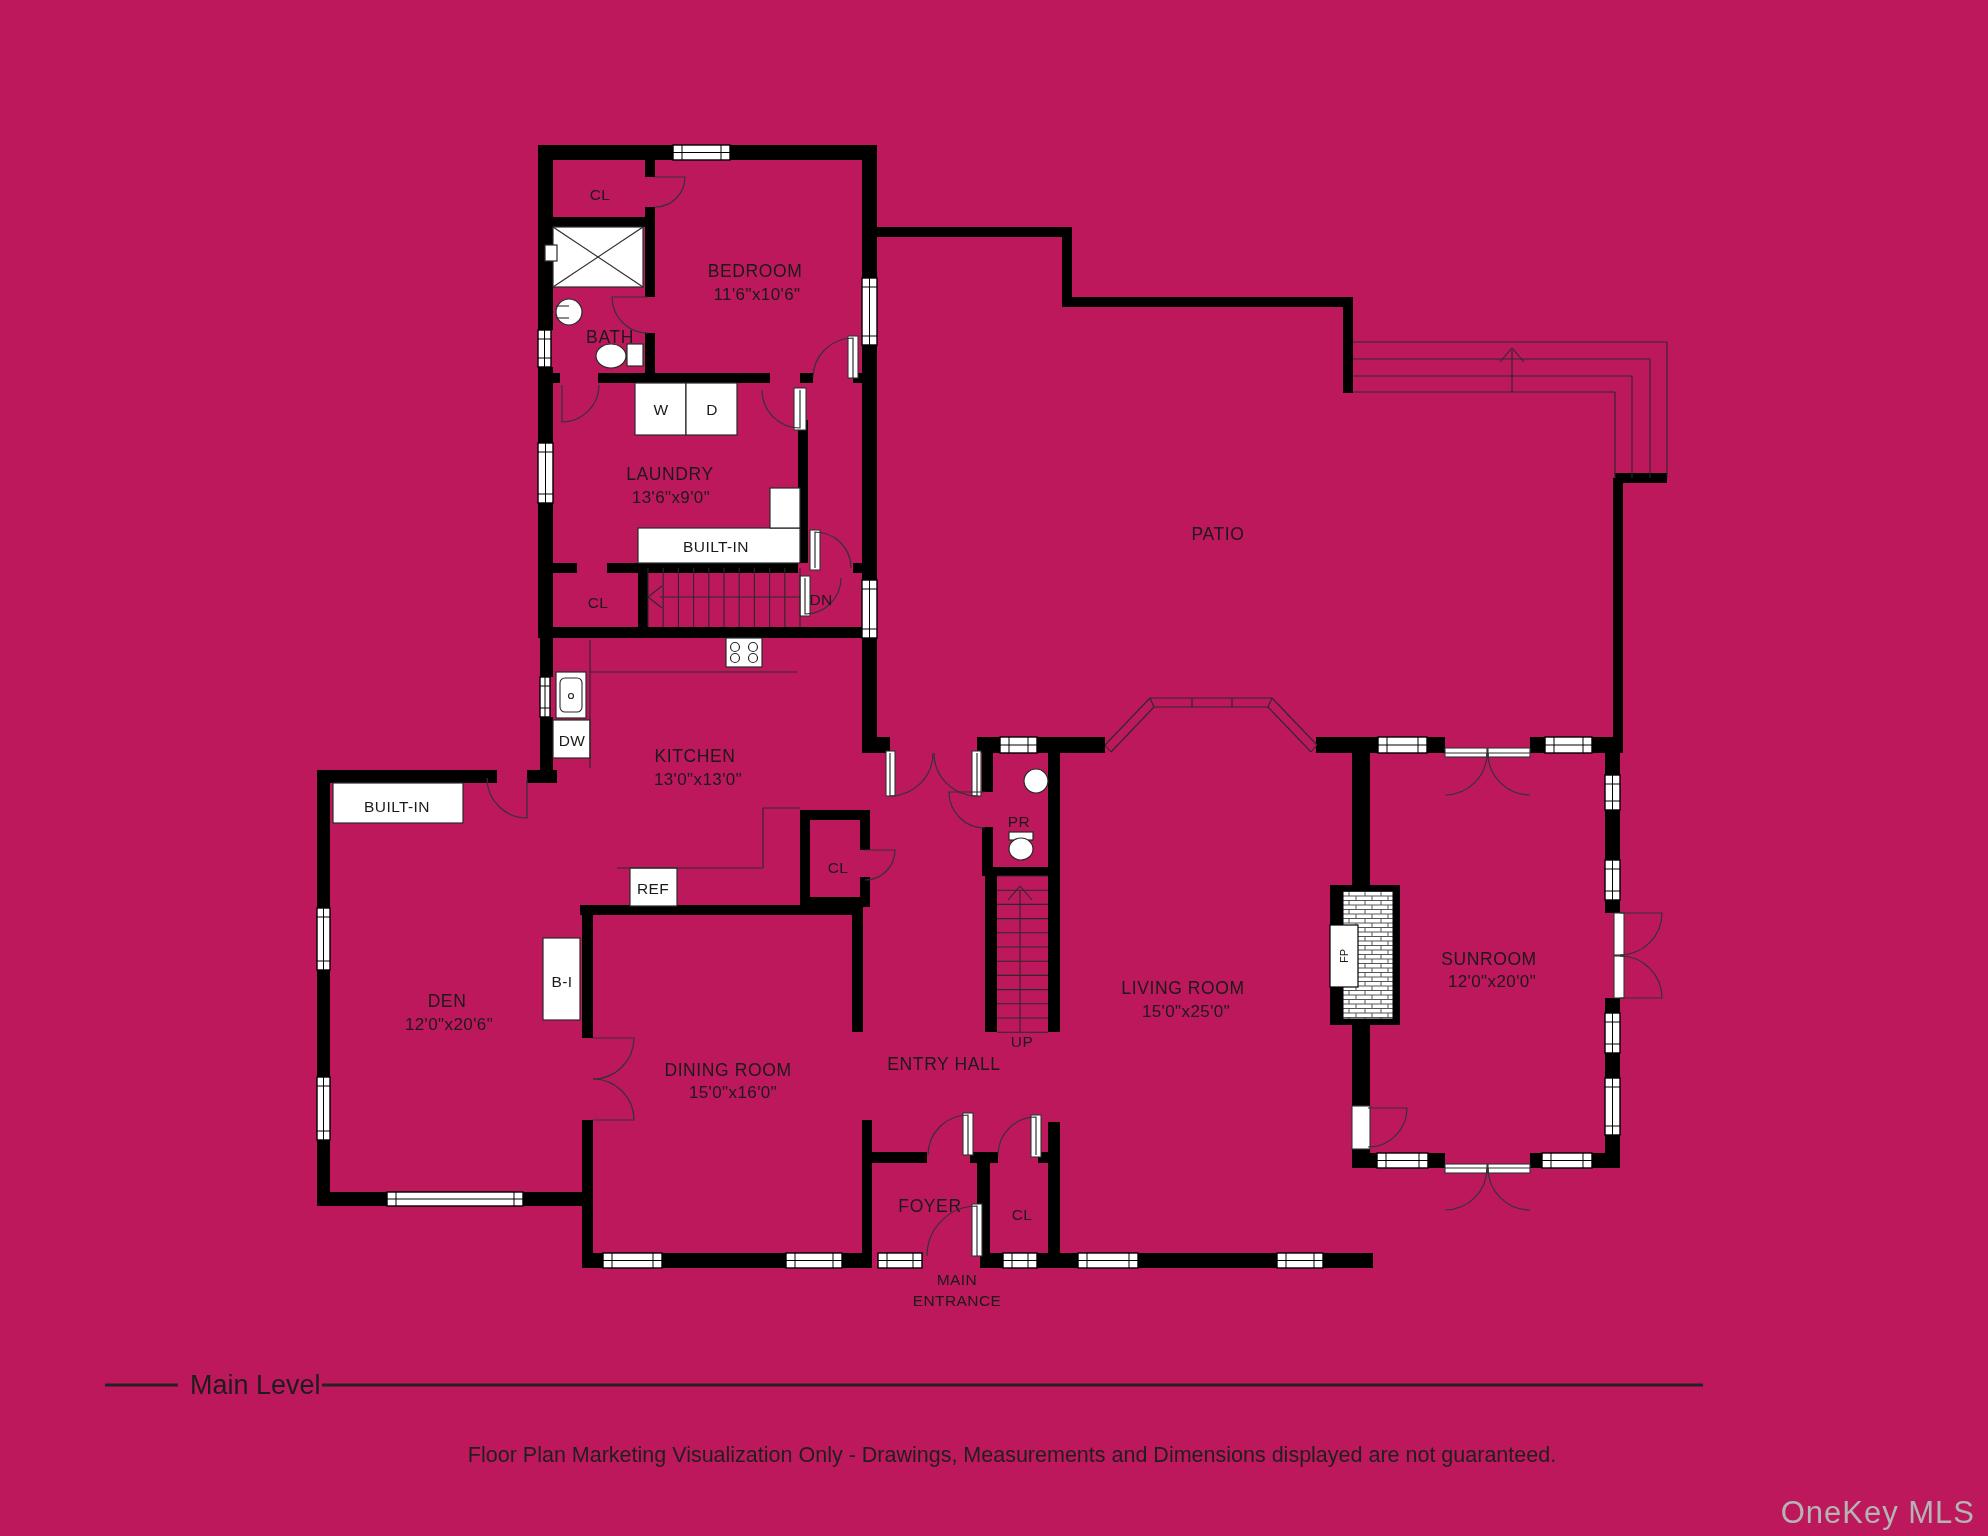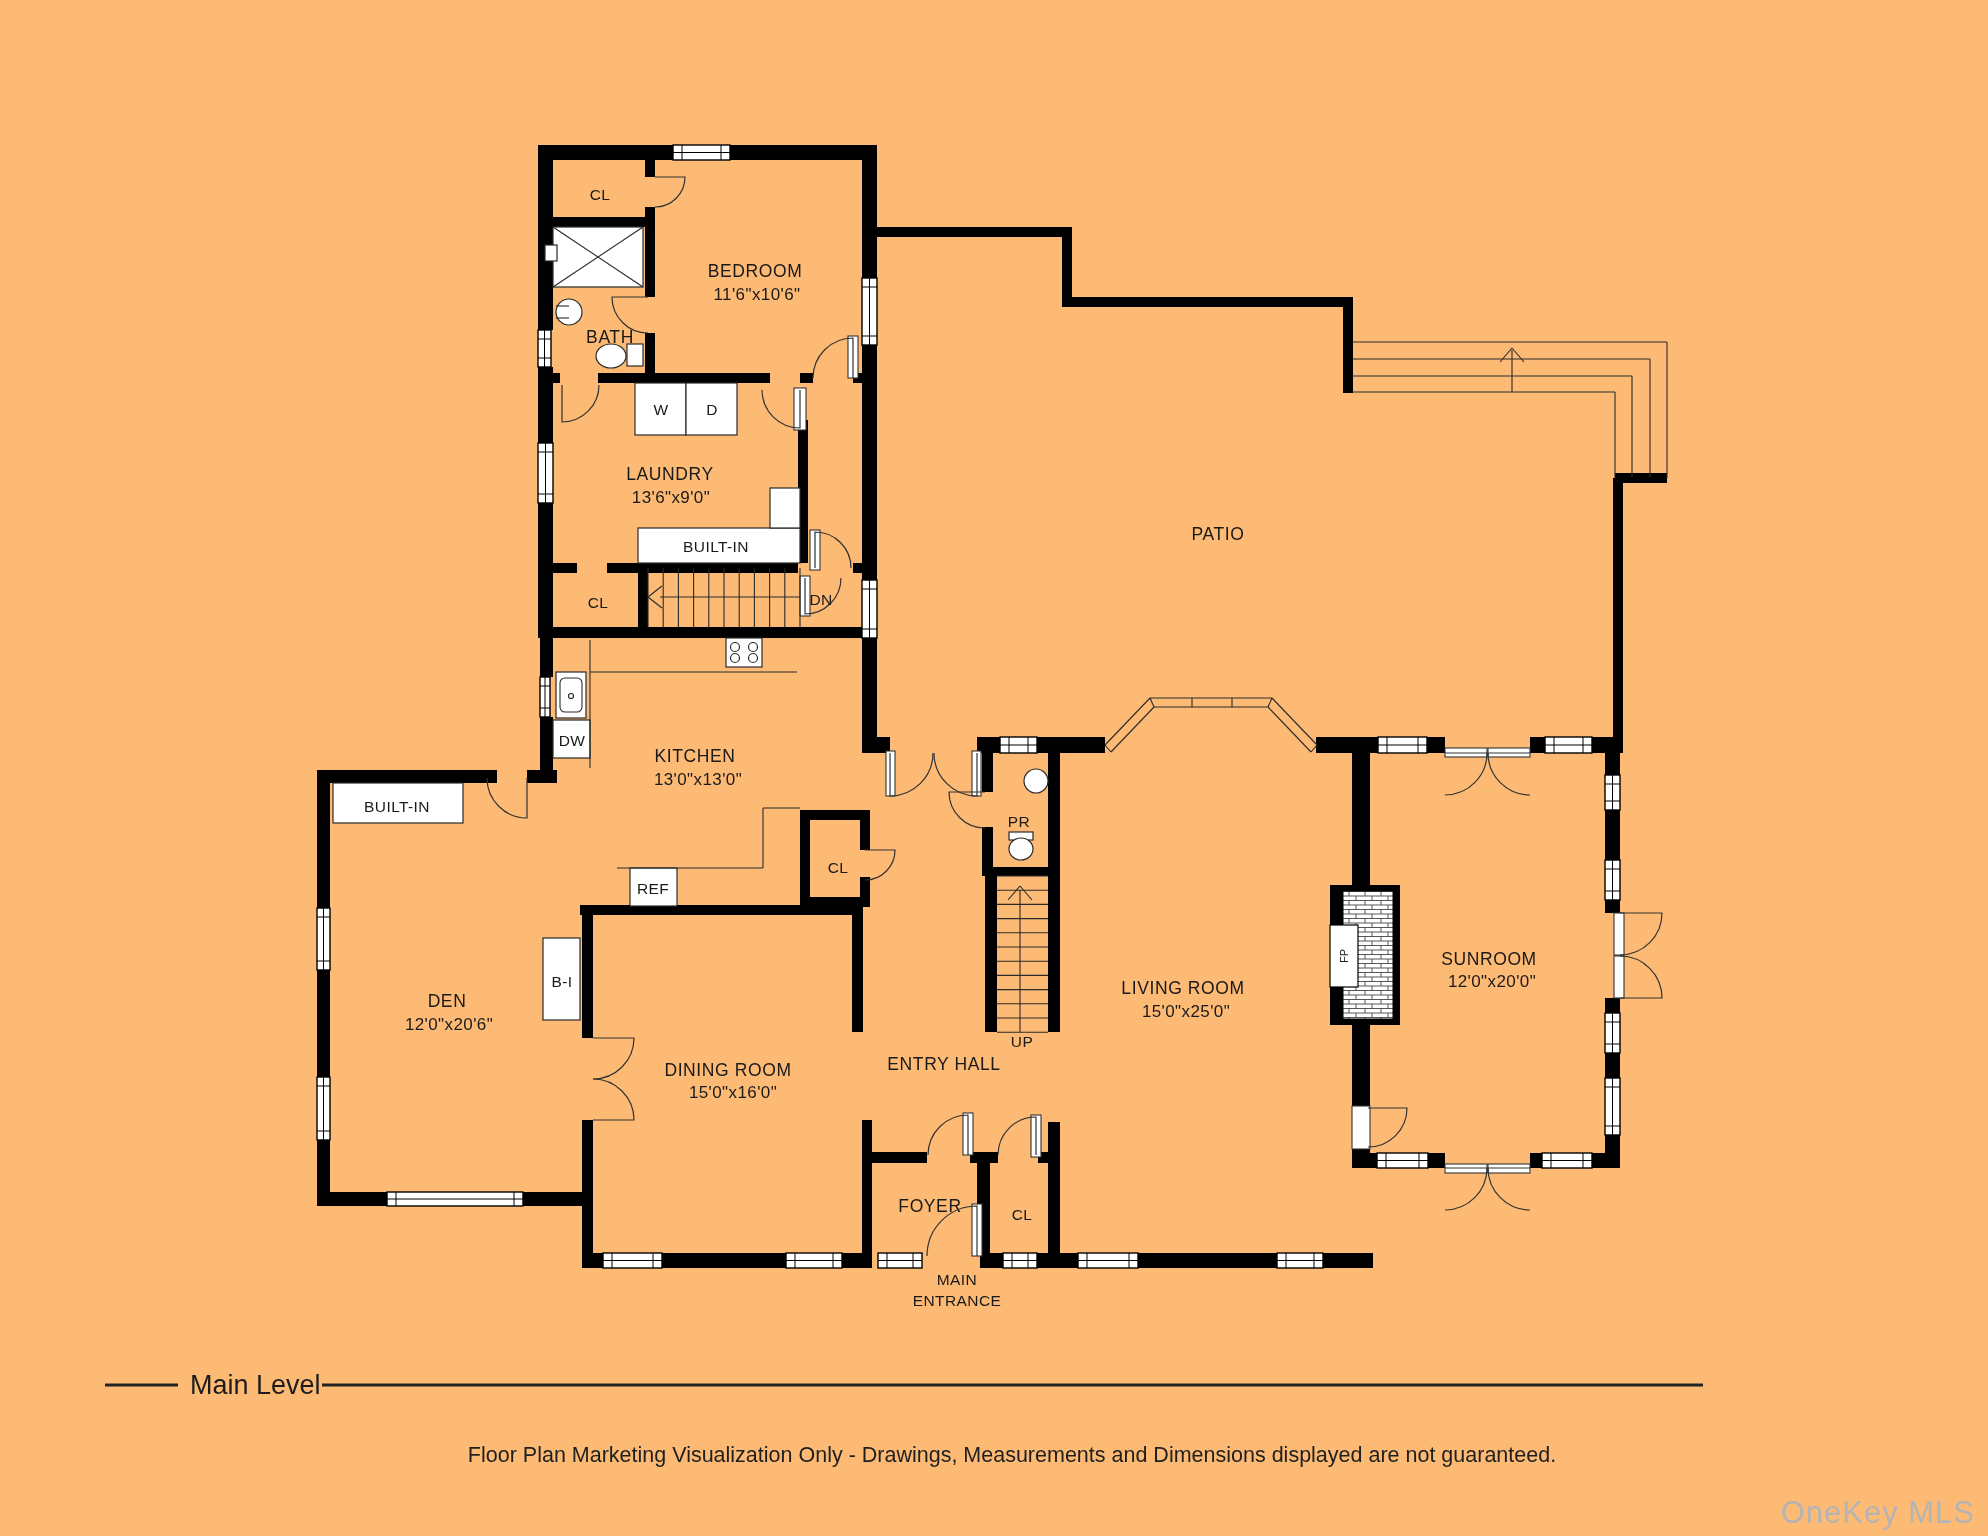--- a/index.html
+++ b/index.html
@@ -1,16 +1,16 @@
 <!DOCTYPE html>
 <html><head>
 <meta charset="utf-8">
 <style>
   html,body{margin:0;padding:0;background:#ffffff;}
-  #stage{position:relative;width:1988px;height:1536px;background:#fdba74;overflow:hidden;
+  #stage{position:relative;width:1988px;height:1536px;background:#be185d;overflow:hidden;
          font-family:"Liberation Sans", sans-serif;}
   svg{position:absolute;left:0;top:0;}
   text{fill:#1a1a1a;font-family:"Liberation Sans", sans-serif;}
   .room-name{font-size:17.5px;letter-spacing:0.6px;}
   .room-dims{font-size:17px;letter-spacing:0.4px;}
   .small-label{font-size:15.5px;letter-spacing:0.4px;}
   .tiny-label{font-size:11px;}
   .footer-level{font-size:27px;fill:#1c1c1c;}
   .footer-disclaimer{font-size:21.5px;fill:#1f1f1f;}
   .footer-watermark{font-size:31px;fill:#b4b4b4;letter-spacing:1px;}

